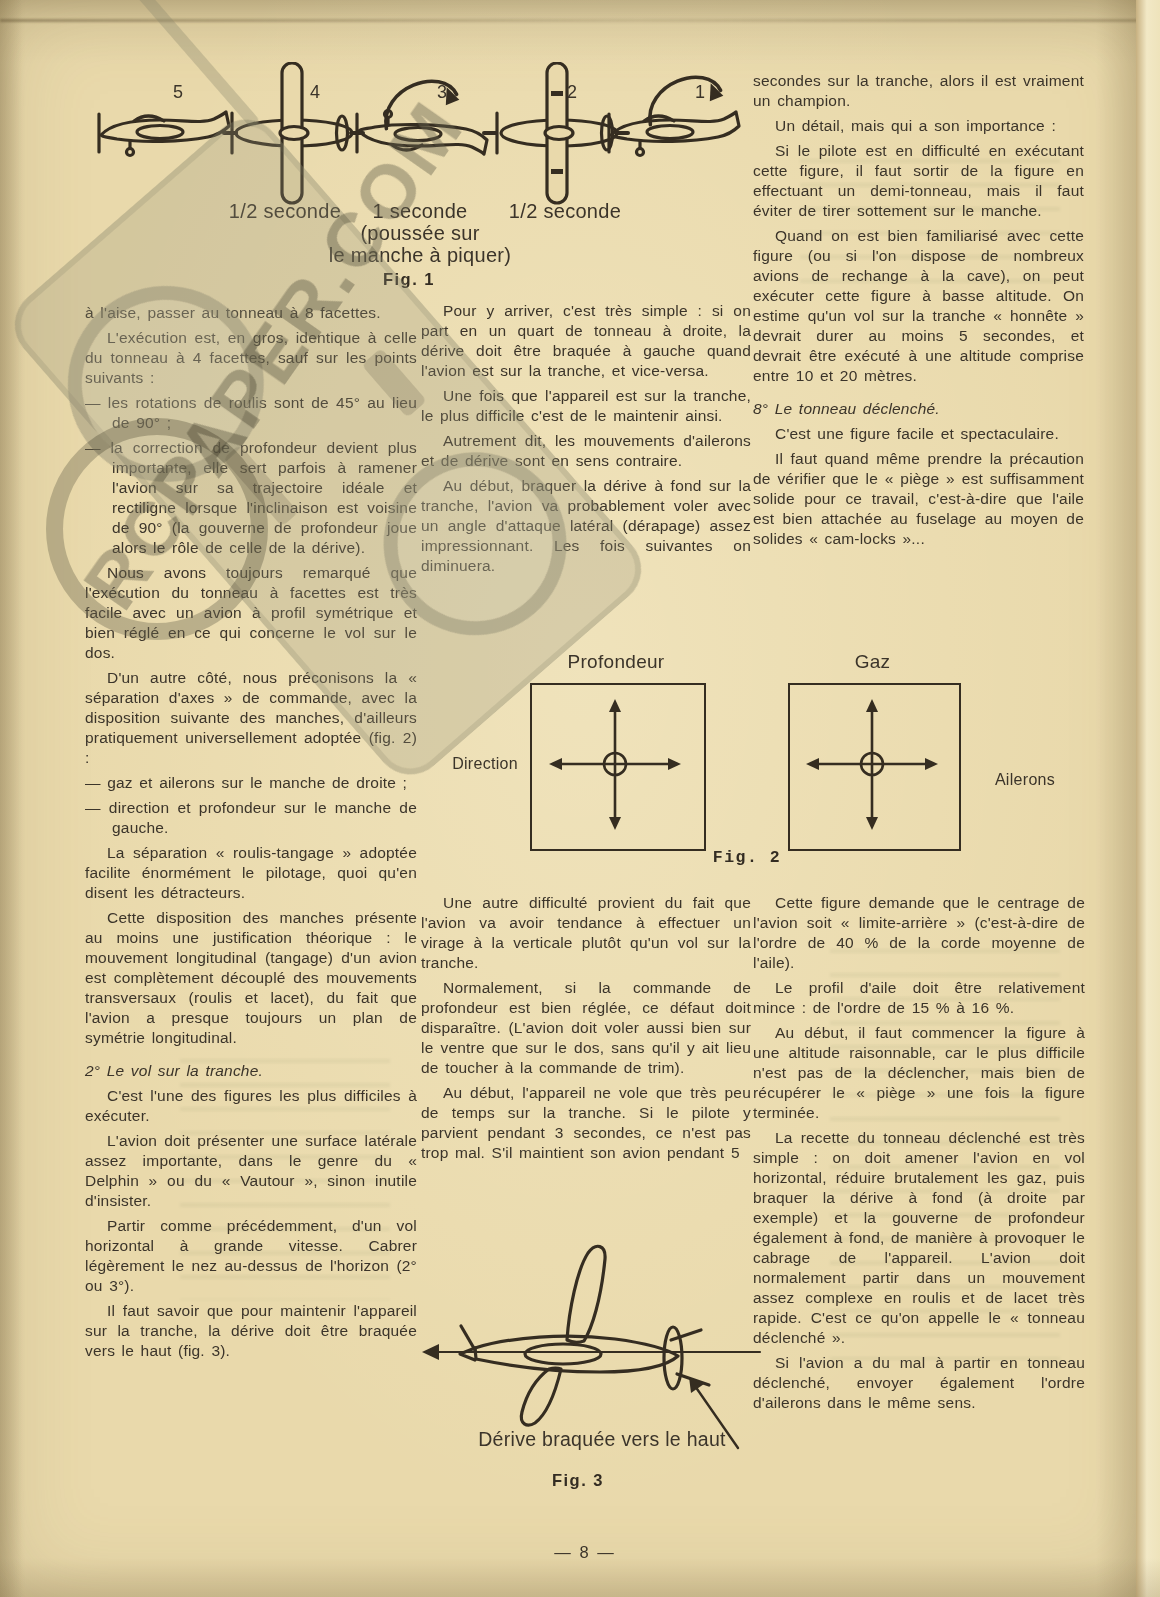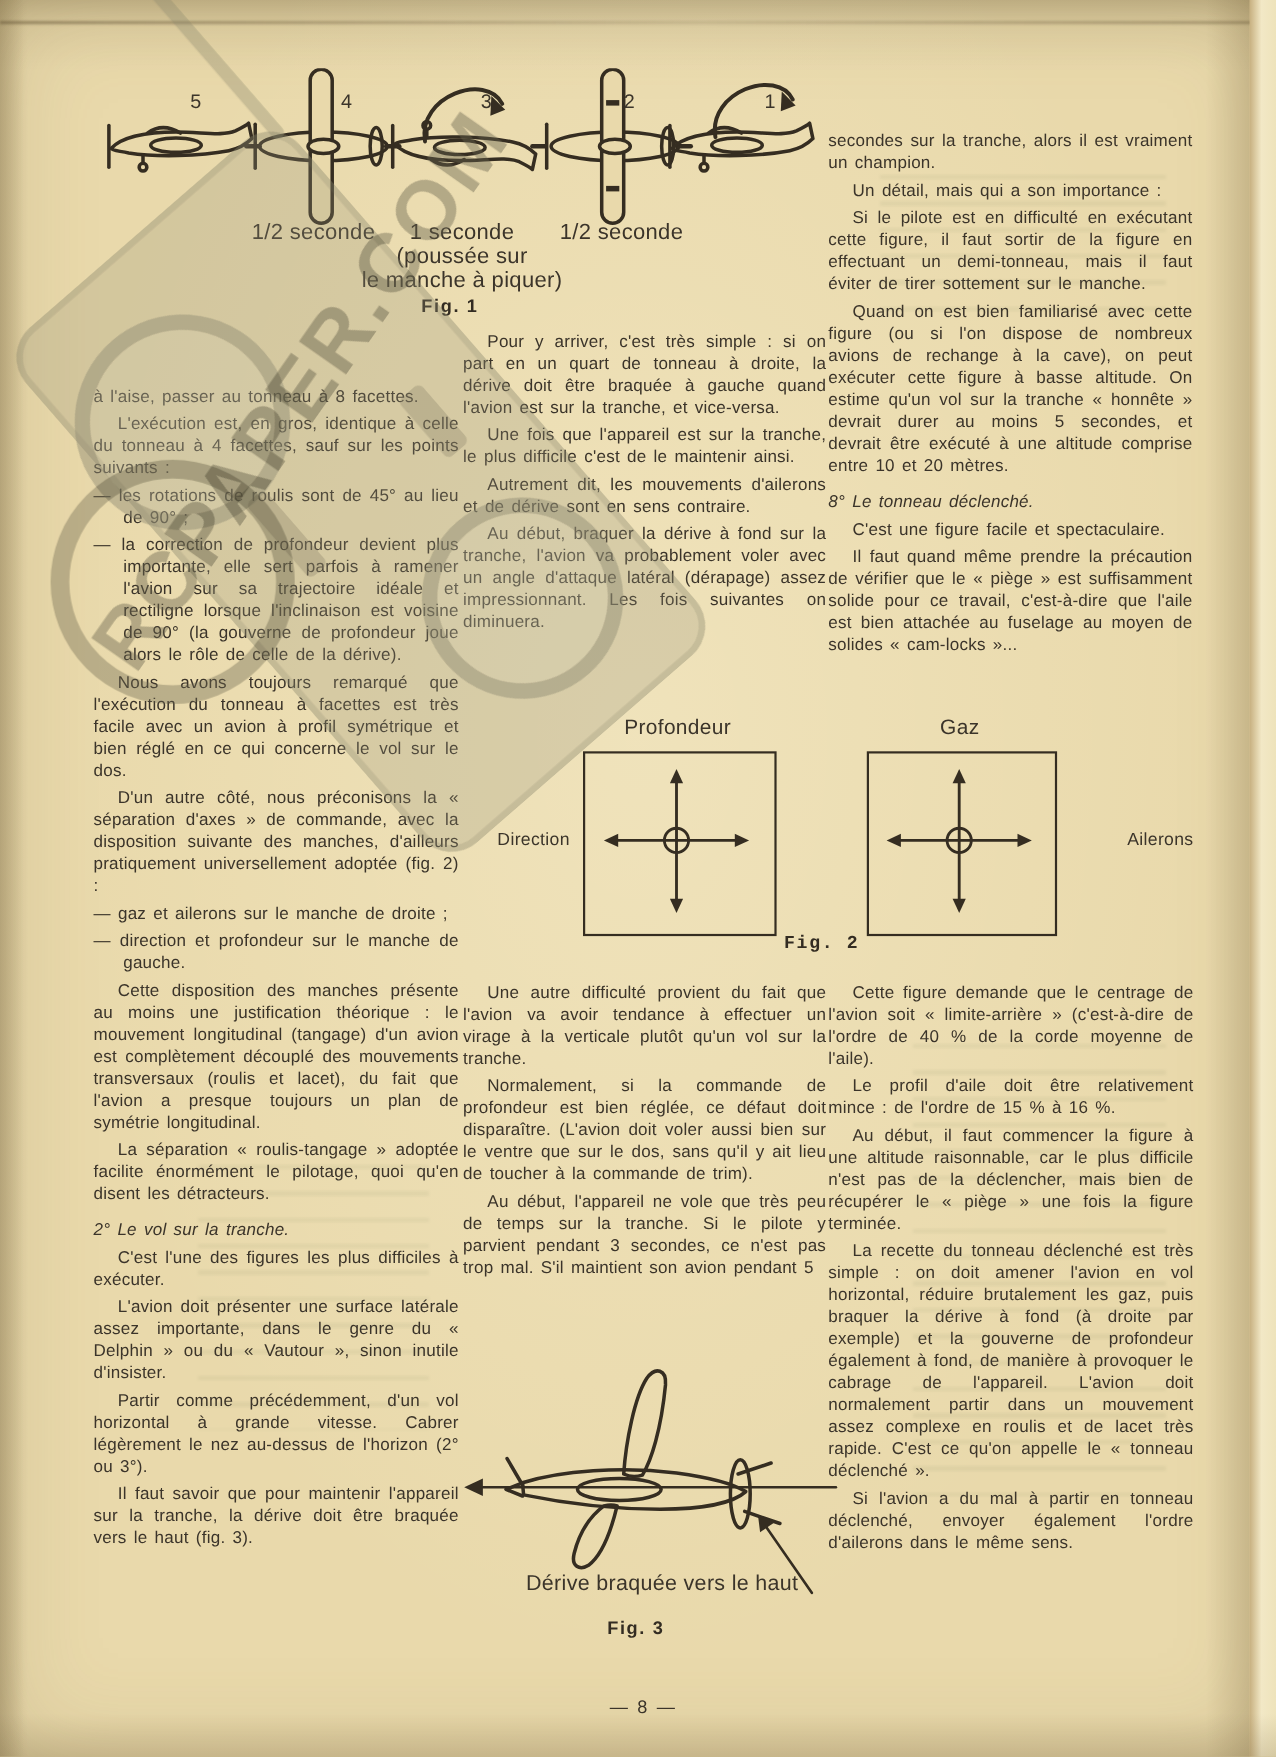--- a/index.html
+++ b/index.html
@@ -22,21 +22,21 @@
   .bottom-shade{position:absolute;left:0;top:1558px;width:1160px;height:39px;
           background:linear-gradient(0deg,rgba(112,93,56,.20),transparent);}
   .left-shade{position:absolute;left:0;top:0;width:22px;height:1597px;
           background:linear-gradient(90deg,rgba(110,92,55,.22),transparent);}
 
   
   .col{position:absolute;color:#3b342a;font-size:15.5px;line-height:20px;
        text-align:justify;letter-spacing:.2px;word-spacing:2px;z-index:2;}
   .par{margin:0 0 5px 0;}
   .kind-p{text-indent:22px;}
-  .kind-cont{text-indent:0;margin-top:48px;}
+  .kind-cont{text-indent:0;}
   .kind-dash{padding-left:27px;text-indent:-27px;}
   .kind-head{font-style:italic;margin-top:13px;text-indent:0;}
   .col-left{left:85px;top:303px;width:332px;}
   .col-mid-a{left:421px;top:301px;width:330px;}
   .col-mid-b{left:421px;top:893px;width:330px;}
   .col-right-a{left:753px;top:71px;width:331px;}
   .col-right-b{left:753px;top:893px;width:332px;}
 
   
   .fig{position:absolute;color:#352d21;z-index:2;}
@@ -175,21 +175,21 @@
       <svg width="164" height="159" viewBox="0 0 164 159" style="stroke-width:2.6;">
         <path d="M82,24 V135"></path>
           <path d="M26,79 H138"></path>
         <polygon points="82,14 76,27 88,27" class="fill-ink"></polygon>
         <polygon points="82,145 76,132 88,132" class="fill-ink"></polygon>
         <polygon points="16,79 29,73 29,85" class="fill-ink"></polygon>
         <polygon points="148,79 135,73 135,85" class="fill-ink"></polygon>
         <circle cx="82" cy="79" r="11"></circle>
       </svg>
     </div>
-    <div class="fig-label fig2-sidelabel" style="left:537px;width:120px;text-align:right;">Ailerons</div>
+    <div class="fig-label fig2-sidelabel" style="left:537px;width:120px;text-align:center;margin-top:16px;">Ailerons</div>
     <div class="fig-caption" style="left:274px;top:203px;width:90px;font-family:Liberation Mono, monospace;">Fig. 2</div>
   </div>
 
   <div class="fig fig3">
     <svg width="350" height="232" viewBox="0 0 350 232">
       <g stroke-width="2.2">
           <path d="M345,124 H20"></path>
         </g>
       <polygon points="7,124 24,116 24,132" class="fill-ink"></polygon>
       <g>
@@ -214,22 +214,22 @@
 
   <div class="col col-left">
       <p class="par kind-cont">à l'aise, passer au tonneau à 8 facettes.</p>
       <p class="par kind-p">L'exécution est, en gros, identique à celle du tonneau à 4 facettes, sauf sur les points suivants :</p>
       <p class="par kind-dash">— les rotations de roulis sont de 45° au lieu de 90° ;</p>
       <p class="par kind-dash">— la correction de profondeur devient plus importante, elle sert parfois à ramener l'avion sur sa trajectoire idéale et rectiligne lorsque l'inclinaison est voisine de 90° (la gouverne de profondeur joue alors le rôle de celle de la dérive).</p>
       <p class="par kind-p">Nous avons toujours remarqué que l'exécution du tonneau à facettes est très facile avec un avion à profil symétrique et bien réglé en ce qui concerne le vol sur le dos.</p>
       <p class="par kind-p">D'un autre côté, nous préconisons la « séparation d'axes » de commande, avec la disposition suivante des manches, d'ailleurs pratiquement universellement adoptée (fig. 2) :</p>
       <p class="par kind-dash">— gaz et ailerons sur le manche de droite ;</p>
       <p class="par kind-dash">— direction et profondeur sur le manche de gauche.</p>
+      <p class="par kind-p">La séparation « roulis-tangage » adoptée facilite énormément le pilotage, quoi qu'en disent les détracteurs.</p>
       <p class="par kind-p">Cette disposition des manches présente au moins une justification théorique : le mouvement longitudinal (tangage) d'un avion est complètement découplé des mouvements transversaux (roulis et lacet), du fait que l'avion a presque toujours un plan de symétrie longitudinal.</p>
-      <p class="par kind-p">La séparation « roulis-tangage » adoptée facilite énormément le pilotage, quoi qu'en disent les détracteurs.</p>
       <p class="par kind-head">2° Le vol sur la tranche.</p>
       <p class="par kind-p">C'est l'une des figures les plus difficiles à exécuter.</p>
       <p class="par kind-p">L'avion doit présenter une surface latérale assez importante, dans le genre du « Delphin » ou du « Vautour », sinon inutile d'insister.</p>
       <p class="par kind-p">Partir comme précédemment, d'un vol horizontal à grande vitesse. Cabrer légèrement le nez au-dessus de l'horizon (2° ou 3°).</p>
       <p class="par kind-p">Il faut savoir que pour maintenir l'appareil sur la tranche, la dérive doit être braquée vers le haut (fig. 3).</p>
     </div>
   <div class="col col-mid-a">
       <p class="par kind-p">Pour y arriver, c'est très simple : si on part en un quart de tonneau à droite, la dérive doit être braquée à gauche quand l'avion est sur la tranche, et vice-versa.</p>
       <p class="par kind-p">Une fois que l'appareil est sur la tranche, le plus difficile c'est de le maintenir ainsi.</p>
       <p class="par kind-p">Autrement dit, les mouvements d'ailerons et de dérive sont en sens contraire.</p>

